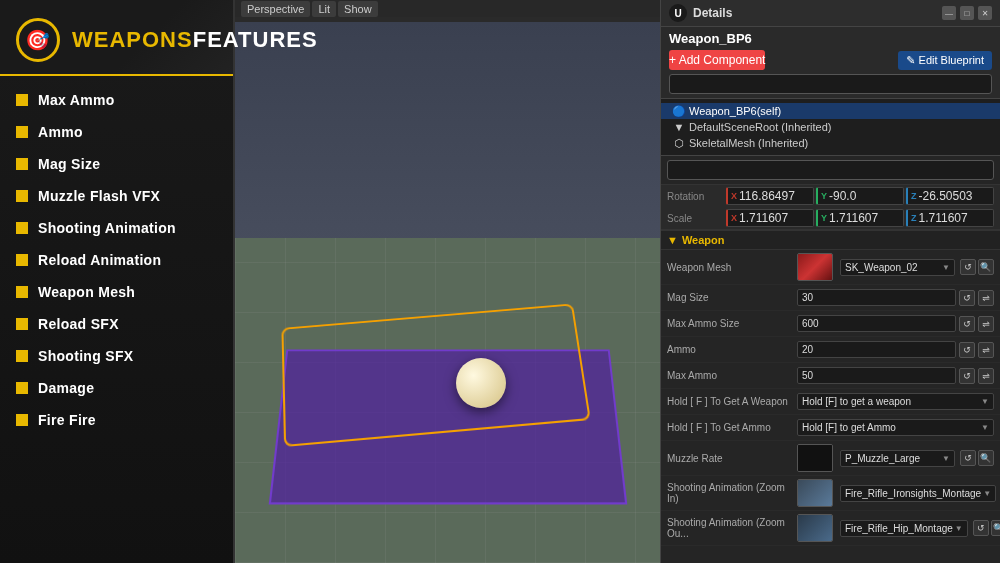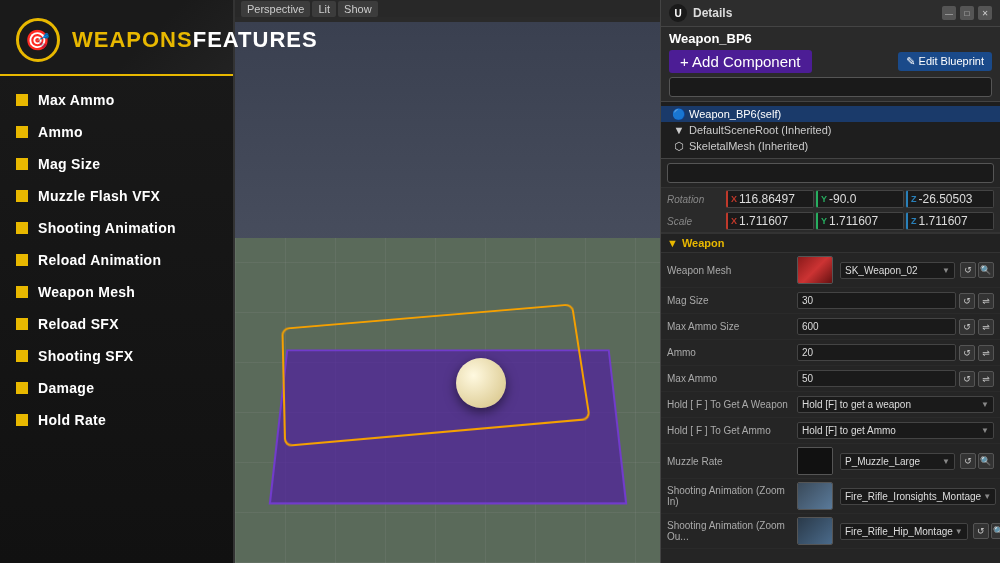--- a/index.html
+++ b/index.html
@@ -272,26 +272,26 @@
     }
 
     .add-component-row {
       display: flex;
       align-items: center;
       gap: 4px;
       margin-top: 4px;
     }
 
     .add-component-btn {
-      background: #4c1d95;
+      background: #ef4444;
       color: white;
       border: none;
-      padding: 3px 11px;
+      padding: 3px 0;
       border-radius: 3px;
-      font-size: 15px;
+      font-size: 12px;
       cursor: pointer;
       display: flex;
       align-items: center;
       gap: 3px;
     }
 
     .edit-blueprint-btn {
       background: #1a4a8a;
       color: white;
       border: none;
@@ -370,21 +370,20 @@
       align-items: center;
       padding: 2px 6px;
       gap: 4px;
       font-size: 10px;
       color: #aaa;
     }
 
     .transform-label {
       width: 55px;
       color: #888;
-      font-style: italic;
     }
 
     .transform-input-group {
       display: flex;
       gap: 2px;
       flex: 1;
     }
 
     .transform-input {
       flex: 1;
@@ -597,21 +596,21 @@
       <div class="sidebar-item">
       <div class="item-bullet"></div>
       <span class="item-label">Shooting SFX</span>
     </div>
       <div class="sidebar-item">
       <div class="item-bullet"></div>
       <span class="item-label">Damage</span>
     </div>
       <div class="sidebar-item">
       <div class="item-bullet"></div>
-      <span class="item-label">Hold Rate</span>
+      <span class="item-label">Fire Fire</span>
     </div>
     </div>
 </div>
 
 <div class="viewport">
   <div class="viewport-toolbar">
     <span class="toolbar-btn">Perspective</span>
     <span class="toolbar-btn">Lit</span>
     <span class="toolbar-btn">Show</span>
   </div>

